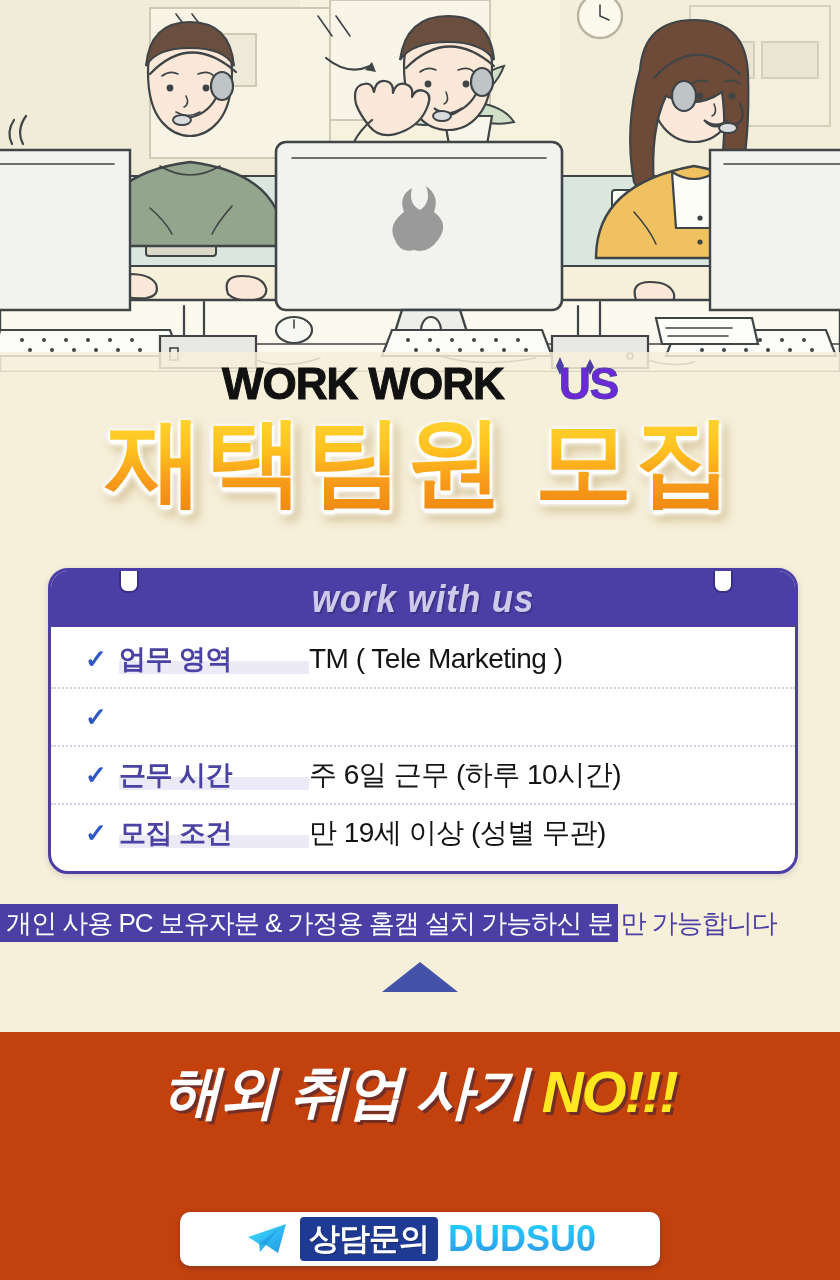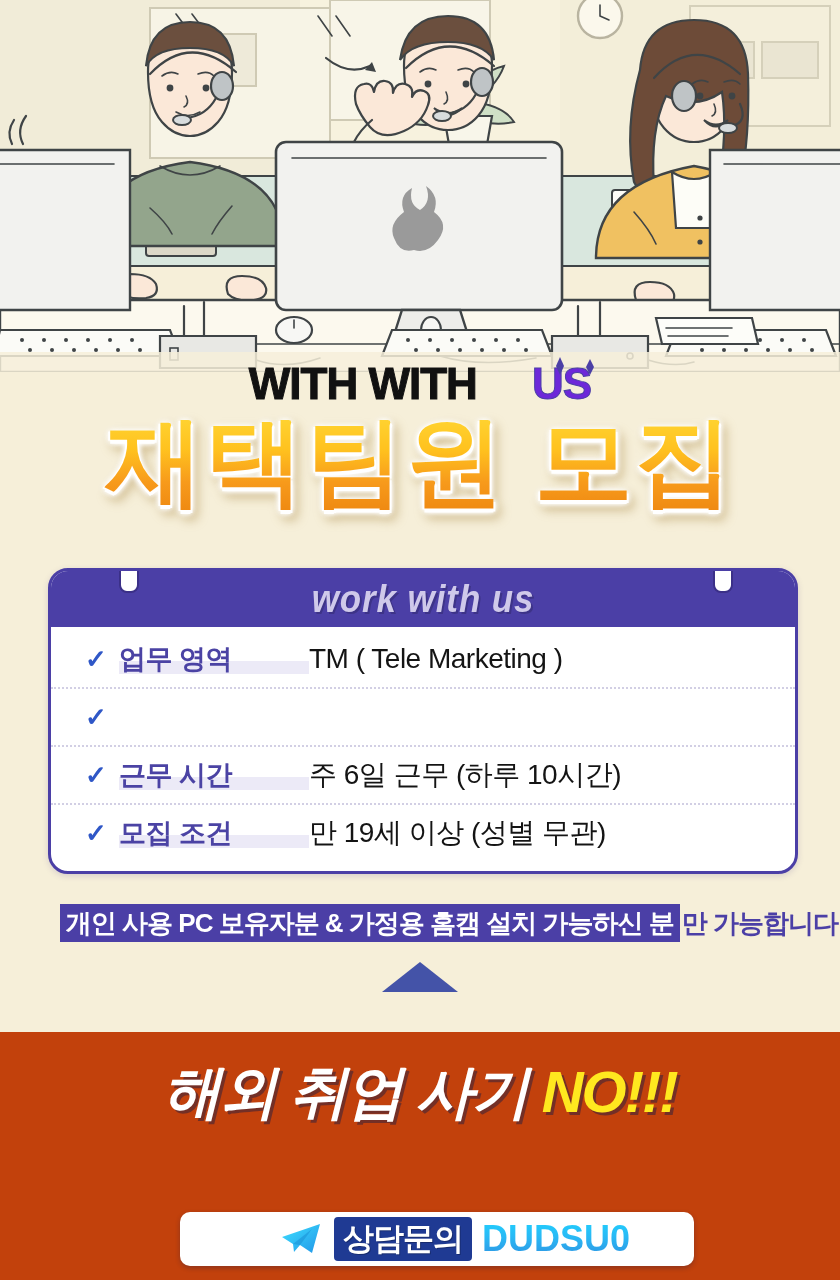--- a/index.html
+++ b/index.html
@@ -46,41 +46,41 @@
   .card-body{padding:4px 0 10px 0;}
   .row{display:flex;align-items:center;height:56px;padding:0 34px;}
   .row + .row{border-top:2px dotted #d2cfe4;}
   .check{width:34px;font-size:26px;color:#2f57c7;font-weight:700;}
   .rlabel{width:190px;font-size:27px;font-weight:900;color:#4b43a4;letter-spacing:-.5px;
           background:linear-gradient(180deg,rgba(255,255,255,0) 55%,#eceaf7 55%,#eceaf7 92%,rgba(255,255,255,0) 92%);
           display:inline-block;}
   .rvalue{font-size:28px;font-weight:400;color:#141414;letter-spacing:-.5px;}
 
   
-  .strip{position:absolute;left:0;top:906px;width:840px;text-align:right;
-         font-size:26px;font-weight:700;letter-spacing:-1px;white-space:nowrap;}
+  .strip{position:absolute;left:0;top:906px;width:840px;text-align:left;
+         font-size:26px;font-weight:400;letter-spacing:-1px;white-space:nowrap;}
   .strip .hi{background:#4b3fa6;color:#fff;padding:4px 6px;}
   .strip .rest{color:#4b3fa6;padding:4px 2px;}
 
   
   .arrow{position:absolute;left:382px;top:962px;width:0;height:0;
          border-left:38px solid transparent;border-right:38px solid transparent;
          border-bottom:30px solid #4453a8;}
   .blue{position:absolute;left:0;top:1032px;width:840px;height:288px;background:#c2410c;}
   .blue-title{margin-top:22px;text-align:center;font-size:58px;font-weight:900;
         letter-spacing:-2px;color:#ffffff;font-style:italic;
         text-shadow:3px 3px 0 rgba(20,26,70,.45);}
   .blue-title .no{color:#ffe81f;}
   .blue-lines{margin-top:10px;text-align:center;color:#fff;font-size:25px;font-weight:900;
         line-height:1.42;letter-spacing:-1.2px;text-shadow:2px 2px 0 rgba(20,26,70,.35);}
 
   
   .tg{position:absolute;left:180px;top:1212px;width:480px;height:54px;background:#fff;
       border-radius:10px;display:flex;align-items:center;justify-content:center;gap:10px;
-      box-shadow:0 2px 5px rgba(20,26,70,.3);padding-left:34px;}
+      box-shadow:0 2px 5px rgba(20,26,70,.3);}
   .tg-icon{width:46px;height:38px;display:flex;align-items:center;justify-content:center;}
   .tg-badge{background:#1f3a93;color:#fff;font-size:31px;font-weight:900;letter-spacing:-1px;
       padding:1px 9px;border-radius:4px;
       text-shadow:1px 1px 0 rgba(0,0,0,.25);}
   .tg-id{font-size:36px;font-weight:900;letter-spacing:0px;
       background:linear-gradient(180deg,#1fd2ff 0%,#29b9f5 45%,#2f8fe0 100%);
       -webkit-background-clip:text;background-clip:text;color:transparent;}
 </style>
 </head>
 <body>
@@ -297,21 +297,21 @@
 
       <path d="M656 318 h96 l6 26 h-96z" fill="#fdfdf9" stroke="#3f4446" stroke-width="2.2"></path>
       <path class="lnT" d="M666 328 h66 M668 336 h60"></path>
 
       <rect x="0" y="352" width="840" height="20" fill="#f6efd9" opacity="0.85"></rect>
     </svg>
   </div>
 
   <div class="headline">
     <div class="hl-en">
-      <span>WITH WITH</span>
+      <span>WORK WORK</span>
       <span class="us">US</span>
     </div>
     <div class="hl-kr">재택팀원 모집</div>
   </div>
 
   <div class="sparkles">
     <svg width="80" height="28" viewBox="0 0 80 28" xmlns="http://www.w3.org/2000/svg">
       <g fill="#4b3fa6">
         <path d="M14 2 l4 9 l-4 9 l-4 -9z"></path>
         <path d="M44 4 l4 8 l-4 8 l-4 -8z"></path>

